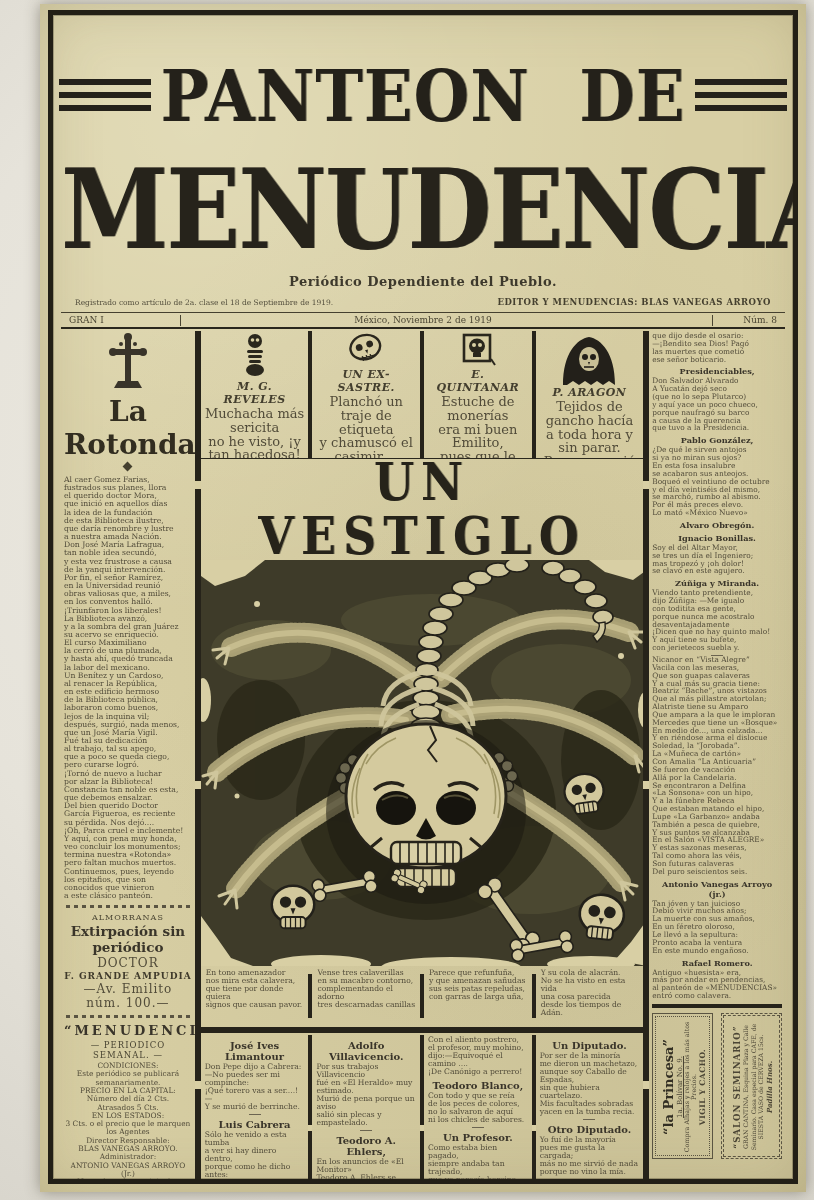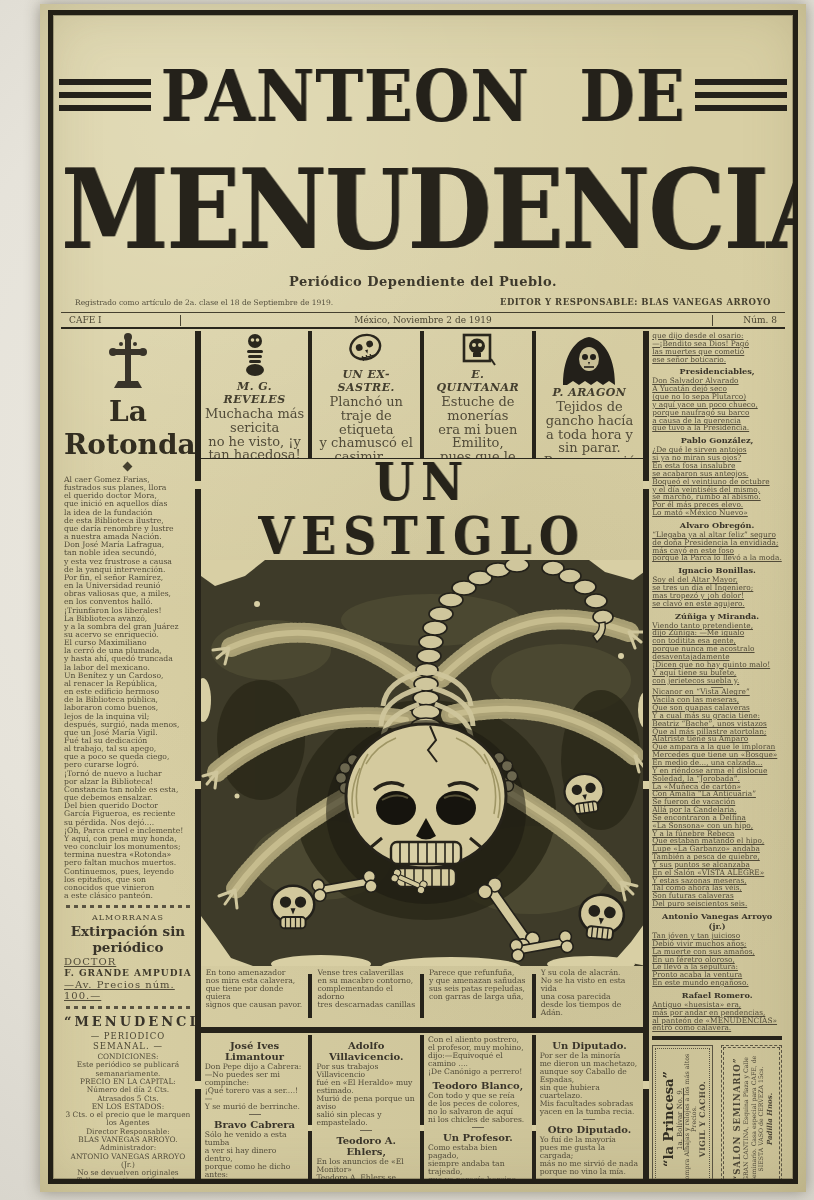--- a/index.html
+++ b/index.html
@@ -35,21 +35,21 @@
   .col-left{width:136px;padding:2px 3px;overflow:hidden;}
   .col-mid{width:450px;overflow:hidden;display:flex;flex-direction:column;}
   .col-right{width:138px;padding:1px 3px;overflow:hidden;}
   .rotonda-title{font-size:28px;font-weight:bold;color:#322d20;text-align:center;margin:4px 0 2px;}
   .orn{width:7px;height:7px;background:#45402f;transform:rotate(45deg);margin:2px auto 6px;}
   .verse{white-space:pre-line;font-size:7.6px;line-height:1.06;color:#514b39;}
   .poem{font-size:7.7px;}
   .wavy{height:3px;margin:5px 2px;background:repeating-linear-gradient(90deg,#5a5442 0 4px,transparent 4px 8px);}
   .alm-head{font-size:8px;text-align:center;letter-spacing:1px;color:#4a4533;}
   .alm-title{font-size:13.5px;font-weight:bold;text-align:center;color:#3a352a;margin:1px 0;}
-  .alm-line{font-size:10px;color:#514b39;letter-spacing:1px;text-decoration:underline;}
+  .alm-line{font-size:12px;text-align:center;color:#514b39;letter-spacing:1px;}
   .alm-name{font-size:9px;font-weight:bold;text-align:center;color:#3f3a2b;letter-spacing:1px;margin:1px 0;}
   .men-title{font-size:13px;font-weight:bold;letter-spacing:3px;text-align:center;color:#39342a;margin-top:4px;}
   .men-sub{font-size:8.5px;text-align:center;letter-spacing:1px;color:#4a4533;margin:2px 0;}
   .men-body{font-size:7.4px;line-height:1.12;text-align:center;}
   
   .obit-row{display:flex;height:128px;border-bottom:1.5px solid #2a271d;}
   .obit{flex:1;padding:2px 4px;text-align:center;overflow:hidden;}
   .obit-sep{width:4px;background:#26231a;}
   .obit-name{font-size:11px;font-weight:bold;letter-spacing:.5px;color:#433e2e;margin:1px 0;font-style:italic;}
   .obit .verse{font-size:13px;}
@@ -58,21 +58,21 @@
   .verse-row{display:flex;height:56px;margin-top:2px;}
   .vr-cell{flex:1;padding:1px 5px;overflow:hidden;}
   .vr-sep{width:4px;background:#26231a;height:44px;align-self:center;}
   .hrule{height:6px;background:#26231a;margin:3px 0 2px;}
   .bcols{display:flex;flex:1;overflow:hidden;}
   .bcol{flex:1;padding:1px 4px;overflow:hidden;}
   .bcol-sep{width:4px;background:repeating-linear-gradient(180deg,#26231a 0 90px,#d8cfa4 90px 96px,#26231a 96px 200px);}
   .sec-title{font-size:10px;font-weight:bold;text-align:center;color:#3a352a;margin:4px 0 1px;}
   .sep-dash{width:12px;height:1px;background:#6b6450;margin:3px auto 0;}
   
-  .col-right .verse{font-size:7.4px;text-decoration:underline;}
+  .col-right .verse{font-size:7.4px;}
   .col-right .sec-title{font-size:8.2px;margin:3px 0 1px;}
   .rads{display:flex;gap:8px;margin-top:5px;justify-content:center;}
   .rot-ad{position:relative;width:62px;height:146px;}
   .rot-inner{position:absolute;left:0;top:146px;width:146px;height:62px;transform:rotate(-90deg);transform-origin:left top;
     display:flex;flex-direction:column;justify-content:center;text-align:center;padding:2px;}
   .ad1{border:1px solid #5a5442;outline:1px dotted #5a5442;outline-offset:-4px;}
   .ad2{border:1px dashed #5a5442;outline:1px dashed #5a5442;outline-offset:-3px;}
   .pr-title{font-size:13px;font-weight:bold;color:#332f23;}
   .pr-addr{font-size:7px;text-decoration:underline;}
   .pr-line{font-size:6.4px;line-height:1.15;}
@@ -122,25 +122,25 @@
         <rect x="26" y="49" width="26" height="11" rx="2" fill="#d8cfa4"></rect>
         <path d="M30,49 v11 M35,49 v11 M40,49 v11 M45,49 v11 M50,49 v11" stroke="#23201a" stroke-width="1.6"></path>
         <path d="M16,60 L60,84 M62,58 L14,86" stroke="#23201a" stroke-width="4" stroke-linecap="round"></path>
         <circle cx="14" cy="86" r="5" fill="#23201a"></circle>
       </svg>
     </div>
     <div class="title2">MENUDENCIAS</div>
     <div class="subtitle">Periódico Dependiente del Pueblo.</div>
     <div class="reg-row">
       <div class="registered">Registrado como artículo de 2a. clase el 18 de Septiembre de 1919.</div>
-      <div class="editor">EDITOR Y RESPONSABLE: BLAS VANEGAS ARROYO</div>
+      <div class="editor">EDITOR Y MENUDENCIAS: BLAS VANEGAS ARROYO</div>
     </div>
     <div class="date-band">
       <div class="db-left">
-              <span class="cell">CAFE I</span>
+              <span class="cell">GRAN I</span>
               <span class="vtick"></span>
             </div>
       <div class="db-mid">México, Noviembre 2 de 1919</div>
       <div class="db-right">
               <span class="vtick"></span>
               <span class="cell">Núm. 8</span>
             </div>
     </div>
   </div>
 
@@ -212,21 +212,21 @@
 Continuemos, pues, leyendo
 los epitafios, que son
 conocidos que vinieron
 a este clásico panteón.</div>
       <div class="wavy"></div>
       <div>
         <div class="alm-head">ALMORRANAS</div>
         <div class="alm-title">Extirpación sin periódico</div>
         <div class="alm-line">DOCTOR</div>
         <div class="alm-name">F. GRANDE AMPUDIA</div>
-        <div class="alm-line">—Av. Precios núm. 100.—</div>
+        <div class="alm-line">—Av. Emilito núm. 100.—</div>
       </div>
       <div class="wavy"></div>
       <div>
         <div class="men-title">“MENUDENCIAS”</div>
         <div class="men-sub">— PERIODICO SEMANAL. —</div>
         <div class="verse men-body">CONDICIONES:
 Este periódico se publicará semanariamente.
 PRECIO EN LA CAPITAL:
 Número del día  2 Cts.
 Atrasados  5 Cts.
@@ -555,21 +555,21 @@
       <div class="hrule"></div>
 
       <div class="bcols">
         <div class="bcol">
           <div class="sec-title">José Ives Limantour</div>
           <div class="verse">Don Pepe dijo a Cabrera:
 —No puedes ser mi compinche:
 ¡Qué torero vas a ser....! —
 Y se murió de berrinche.</div>
           <div class="sep-dash"></div>
-          <div class="sec-title">Bravo Cabrera</div>
+          <div class="sec-title">Luis Cabrera</div>
           <div class="verse">Sólo he venido a esta tumba
 a ver si hay dinero dentro,
 porque como he dicho antes:
 yo tomo donde lo encuentro.</div>
 
         </div>
         <div class="bcol-sep"></div>
         <div class="bcol">
           <div class="sec-title">Adolfo Villavicencio.</div>
           <div class="verse">Por sus trabajos Villavicencio
@@ -646,24 +646,20 @@
       <div class="verse">¿De qué le sirven antojos
 si ya no miran sus ojos?
 En esta fosa insalubre
 se acabaron sus anteojos.
 Boqueó el veintiuno de octubre
 y el día veintiséis del mismo,
 se marchó, rumbo al abismo.
 Por él más preces elevo.
 Lo mató «México Nuevo»</div>
       <div class="sec-title">Alvaro Obregón.</div>
-      <div class="verse">“Llegaba ya al altar feliz” seguro
-de doña Presidencia la envidiada;
-más cayó en este foso
-porque la Parca lo llevó a la moda.</div>
       <div class="sec-title">Ignacio Bonillas.</div>
       <div class="verse">Soy el del Altar Mayor,
 se tres un día el Ingeniero;
 mas tropezó y ¡oh dolor!
 se clavó en este agujero.</div>
       <div class="sec-title">Zúñiga y Miranda.</div>
       <div class="verse">Viendo tanto pretendiente,
 dijo Zúñiga: —Me igualo
 con toditita esa gente,
 porque nunca me acostralo

